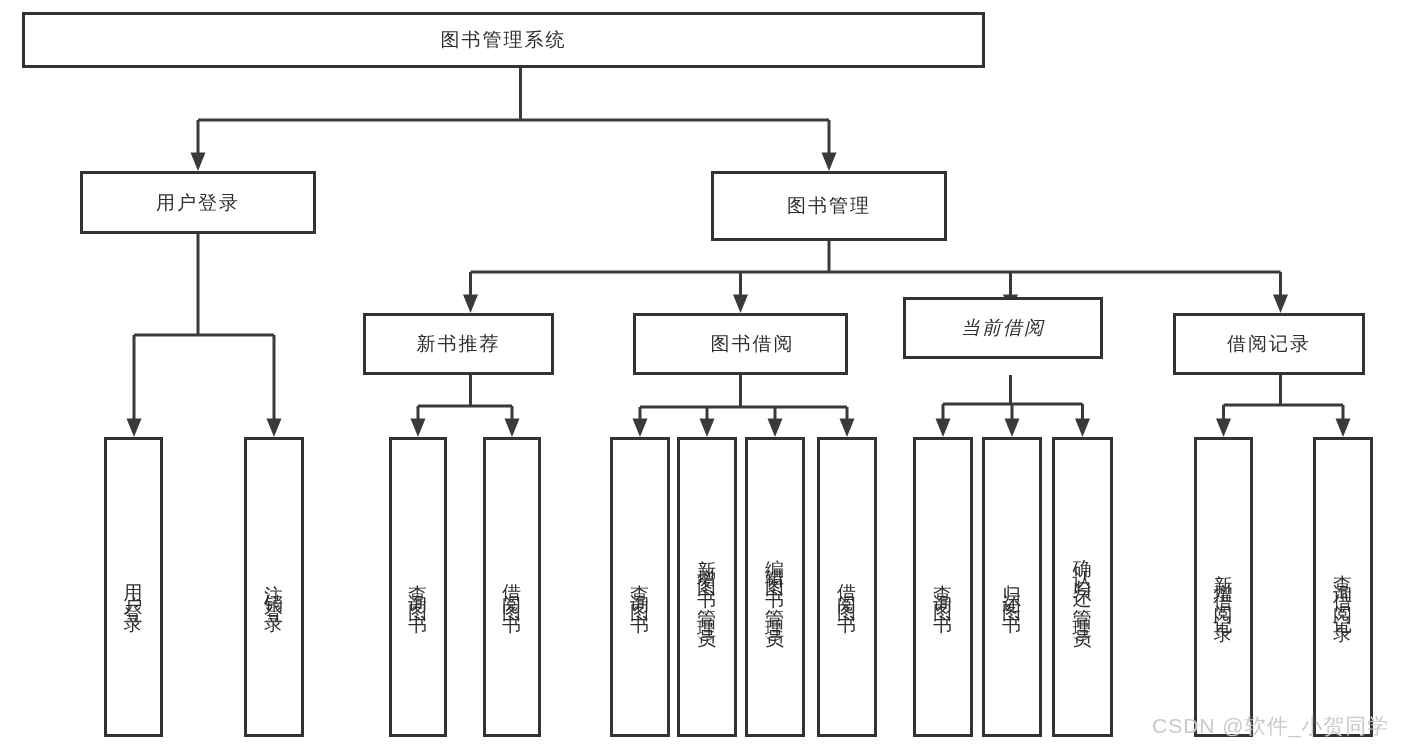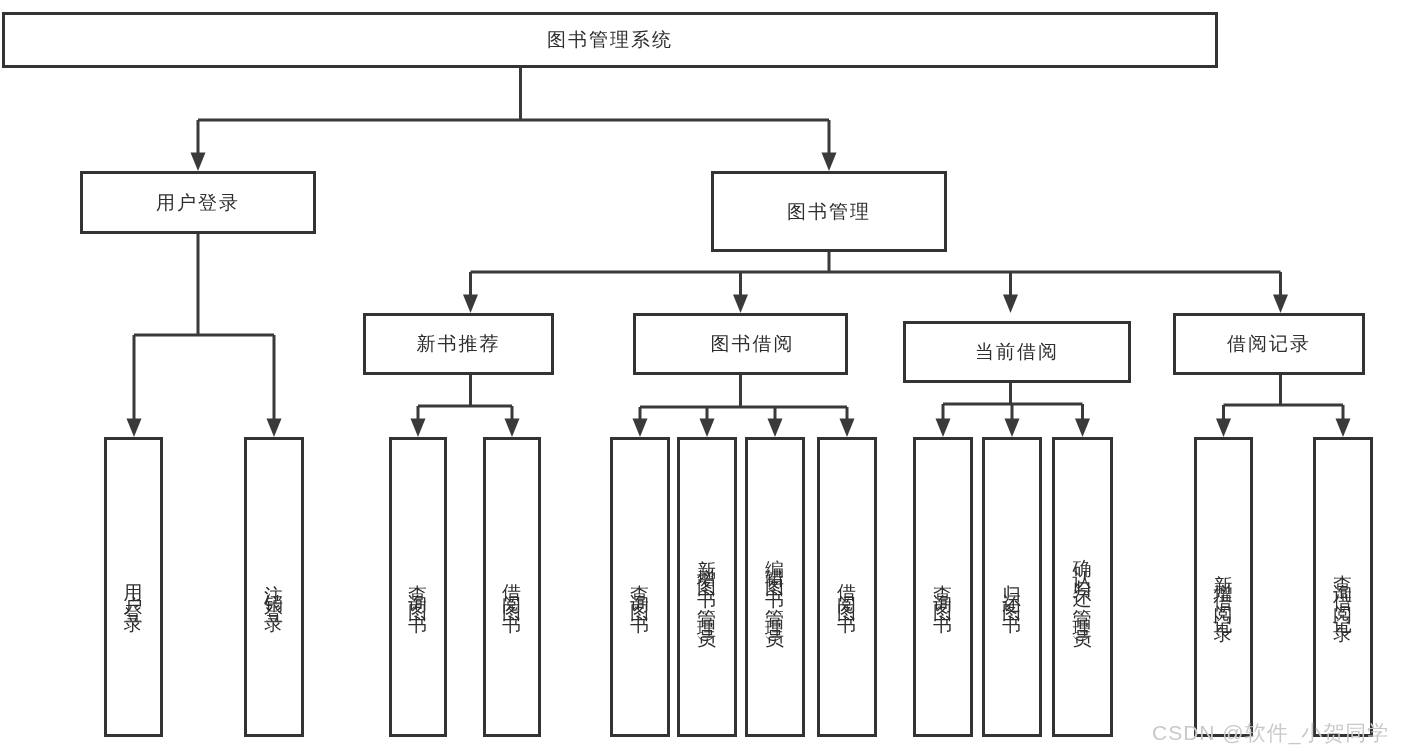--- a/index.html
+++ b/index.html
@@ -47,21 +47,20 @@
   }
   .watermark {
     position: absolute;
     left: 1152px;
     top: 712px;
     font-size: 21px;
     color: #c9c9c9;
     letter-spacing: 1px;
     z-index: 2;
     white-space: nowrap;
-    margin-top: 7px;
   }
 </style>
 </head>
 <body>
 
 <div id="canvas">
 
   <svg id="connector-layer" width="1405" height="747" viewBox="0 0 1405 747">
 
     <g stroke="#3a3a3a" stroke-width="3" fill="#3a3a3a">
@@ -105,28 +104,28 @@
       <polygon points="1082.5,437 1075,418.5 1090,418.5" stroke="none"></polygon>
     </g>
 
     <g stroke="#3a3a3a" stroke-width="3" fill="#3a3a3a">
       <path d="M1280.5 375 V405 M1223.5 405 H1343 M1223.5 405 V421 M1343 405 V421" fill="none"></path>
       <polygon points="1223.5,437 1216,418.5 1231,418.5" stroke="none"></polygon>
       <polygon points="1343,437 1335.5,418.5 1350.5,418.5" stroke="none"></polygon>
     </g>
   </svg>
 
-  <div class="box h" style="left:2px; top:12px; width:1216px; height:56px;">图书管理系统</div>
+  <div class="box h" style="left:22px; top:12px; width:963px; height:56px;">图书管理系统</div>
 
   <div class="box h" style="left:80px; top:171px; width:236px; height:63px;">用户登录</div>
-  <div class="box h" style="left:711px; top:171px; width:236px; height:81px;">图书管理</div>
+  <div class="box h" style="left:711px; top:171px; width:236px; height:70px;">图书管理</div>
 
   <div class="box h" style="left:363px; top:313px; width:191px; height:62px;">新书推荐</div>
   <div class="box h" style="left:633px; top:313px; width:215px; height:62px;padding-left:24px;">图书借阅</div>
-  <div class="box h" style="left:903px; top:321px; width:228px; height:62px;">当前借阅</div>
+  <div class="box h" style="left:903px; top:297px; width:200px; height:62px;font-style:italic;">当前借阅</div>
   <div class="box h" style="left:1173px; top:313px; width:192px; height:62px;">借阅记录</div>
 
   <div class="box v" style="left:104px; top:437px; width:59px; height:300px;">用户登录</div>
   <div class="box v" style="left:244px; top:437px; width:60px; height:300px;">注销登录</div>
 
   <div class="box v" style="left:389px; top:437px; width:58px; height:300px;">查询图书</div>
   <div class="box v" style="left:483px; top:437px; width:58px; height:300px;">借阅图书</div>
 
   <div class="box v" style="left:610px; top:437px; width:60px; height:300px;">查询图书</div>
   <div class="box v" style="left:677px; top:437px; width:60px; height:300px;">新增图书（管理员）</div>

